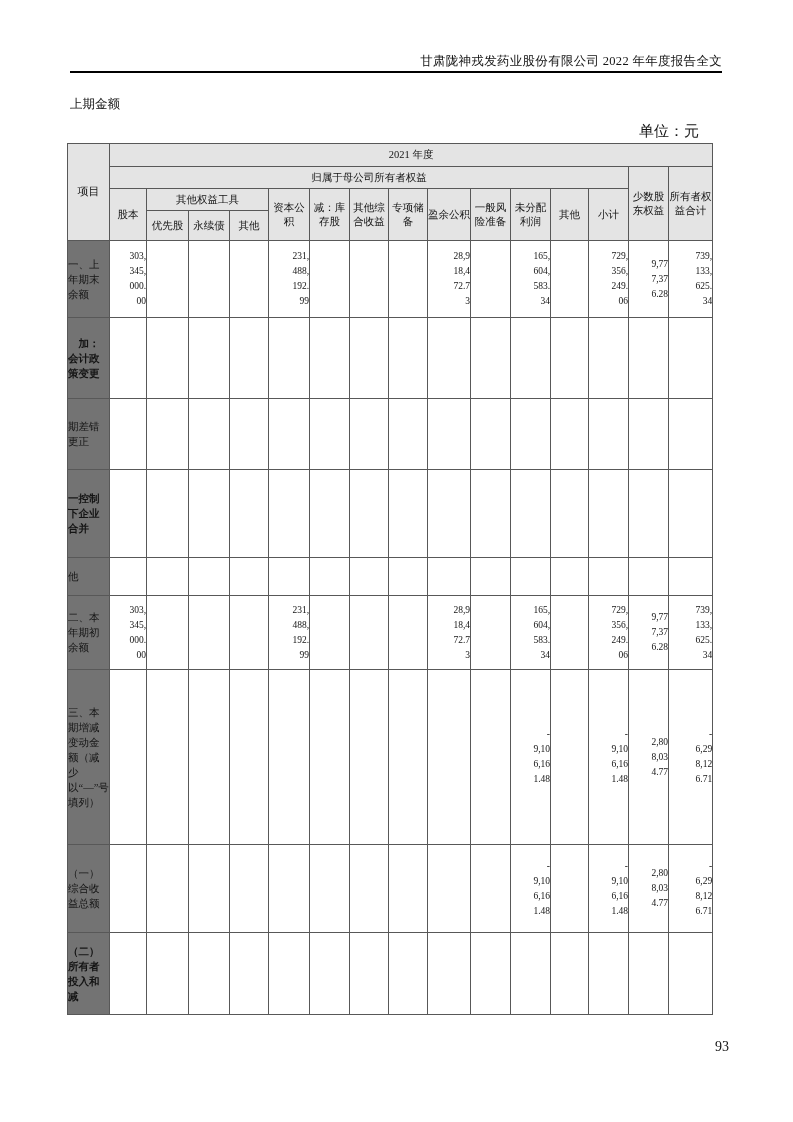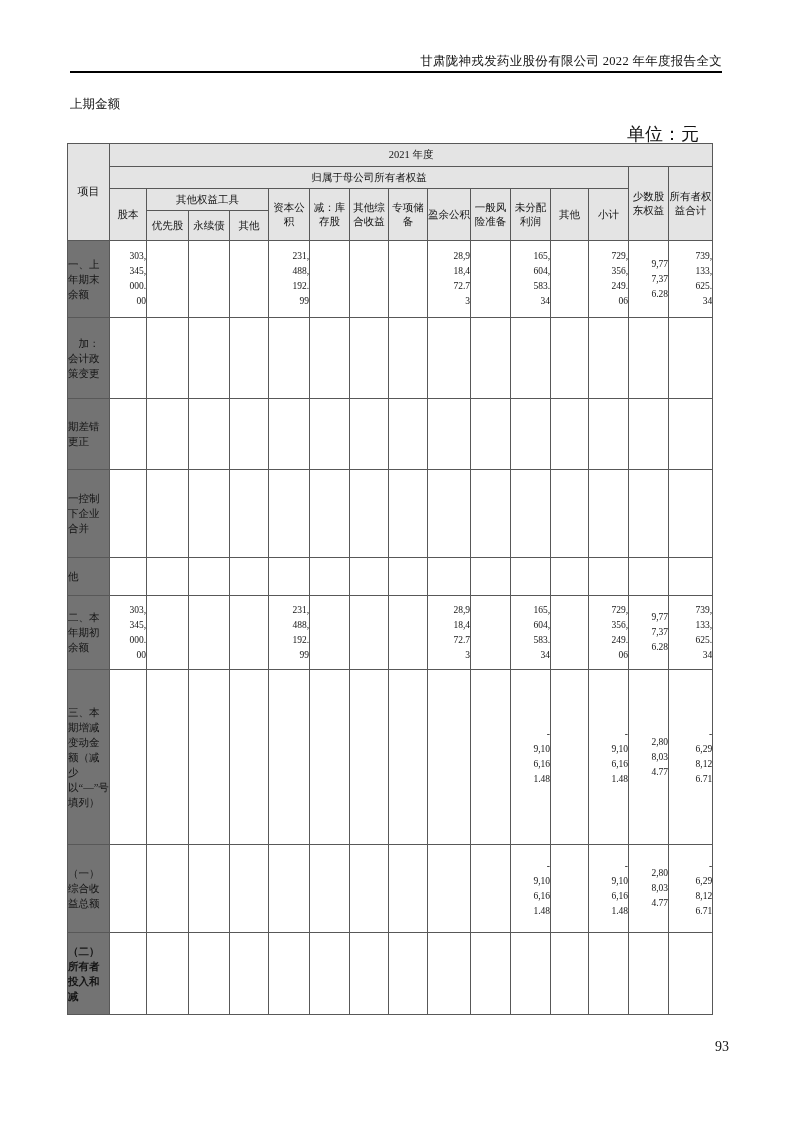--- a/index.html
+++ b/index.html
@@ -7,21 +7,21 @@
     position:relative; width:793px; height:1122px; background:#ffffff;
     font-family:"Liberation Serif","DejaVu Serif",serif; color:#141414;
     overflow:hidden;
   }
   .doc-header {
     position:absolute; top:53px; left:70px; width:652px;
     text-align:right; font-size:12.5px; letter-spacing:0.3px;
   }
   .rule { position:absolute; top:71px; left:70px; width:652px; height:2px; background:#000; }
   .section-label { position:absolute; top:96px; left:70px; font-size:12.5px; }
-  .unit-label { position:absolute; top:122px; left:70px; width:629px; text-align:right; font-size:18px; }
+  .unit-label { position:absolute; top:122px; left:70px; width:629px; text-align:right; font-size:15px; }
   .page-number { position:absolute; top:1039px; left:715px; font-size:14px; }
 
   table.equity {
     position:absolute; top:143px; left:67px; width:646px;
     border-collapse:collapse; table-layout:fixed;
     border:1px solid #3c3c3c;
   }
   table.equity td {
     border:1px solid #585858; padding:0; vertical-align:middle; overflow:hidden;
   }
@@ -128,21 +128,21 @@
 249.
 06</td>
           <td class="num">9,77
 7,37
 6.28</td>
           <td class="num">739,
 133,
 625.
 34</td>
         </tr>
-        <tr style="height: 81px;">
+        <tr style="height: 81px; font-weight: bold;">
           <td class="lab">　加：会计政策变更</td>
           <td class="num"></td>
           <td class="num"></td>
           <td class="num"></td>
           <td class="num"></td>
           <td class="num"></td>
           <td class="num"></td>
           <td class="num"></td>
           <td class="num"></td>
           <td class="num"></td>
@@ -164,21 +164,21 @@
           <td class="num"></td>
           <td class="num"></td>
           <td class="num"></td>
           <td class="num"></td>
           <td class="num"></td>
           <td class="num"></td>
           <td class="num"></td>
           <td class="num"></td>
           <td class="num"></td>
         </tr>
-        <tr style="height: 88px;">
+        <tr style="height: 88px; font-weight: bold;">
           <td class="lab">一控制下企业合并</td>
           <td class="num"></td>
           <td class="num"></td>
           <td class="num"></td>
           <td class="num"></td>
           <td class="num"></td>
           <td class="num"></td>
           <td class="num"></td>
           <td class="num"></td>
           <td class="num"></td>

